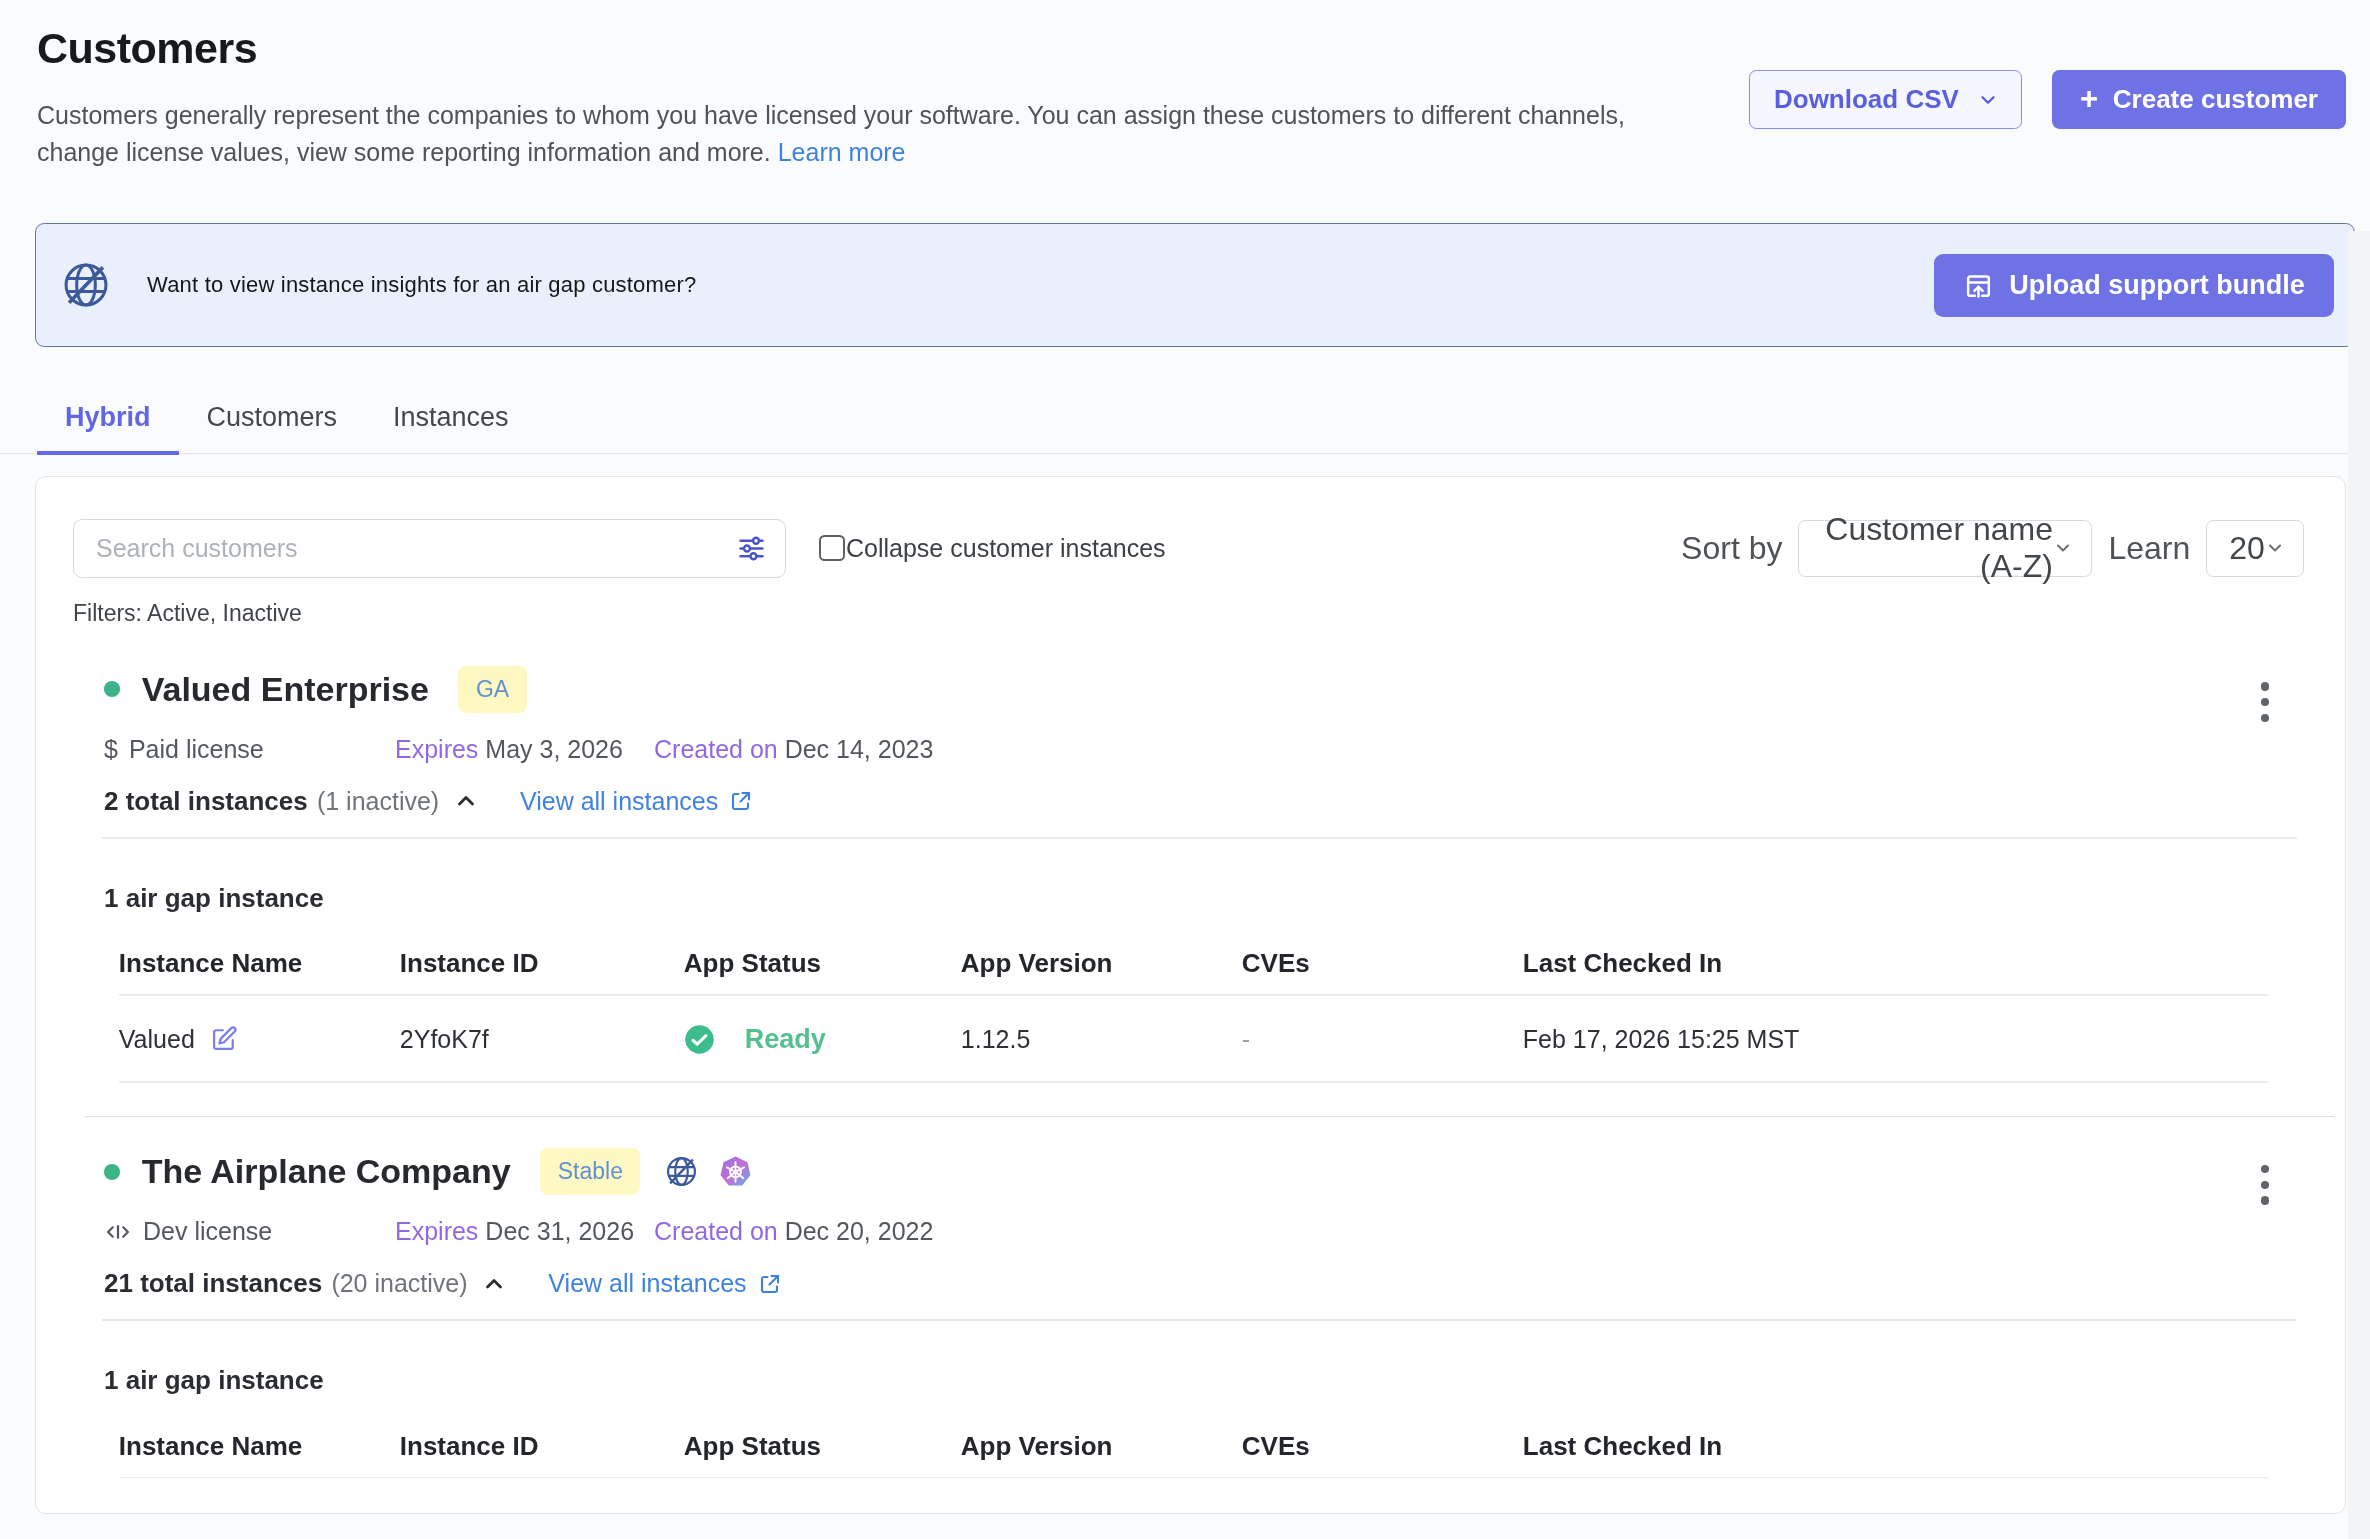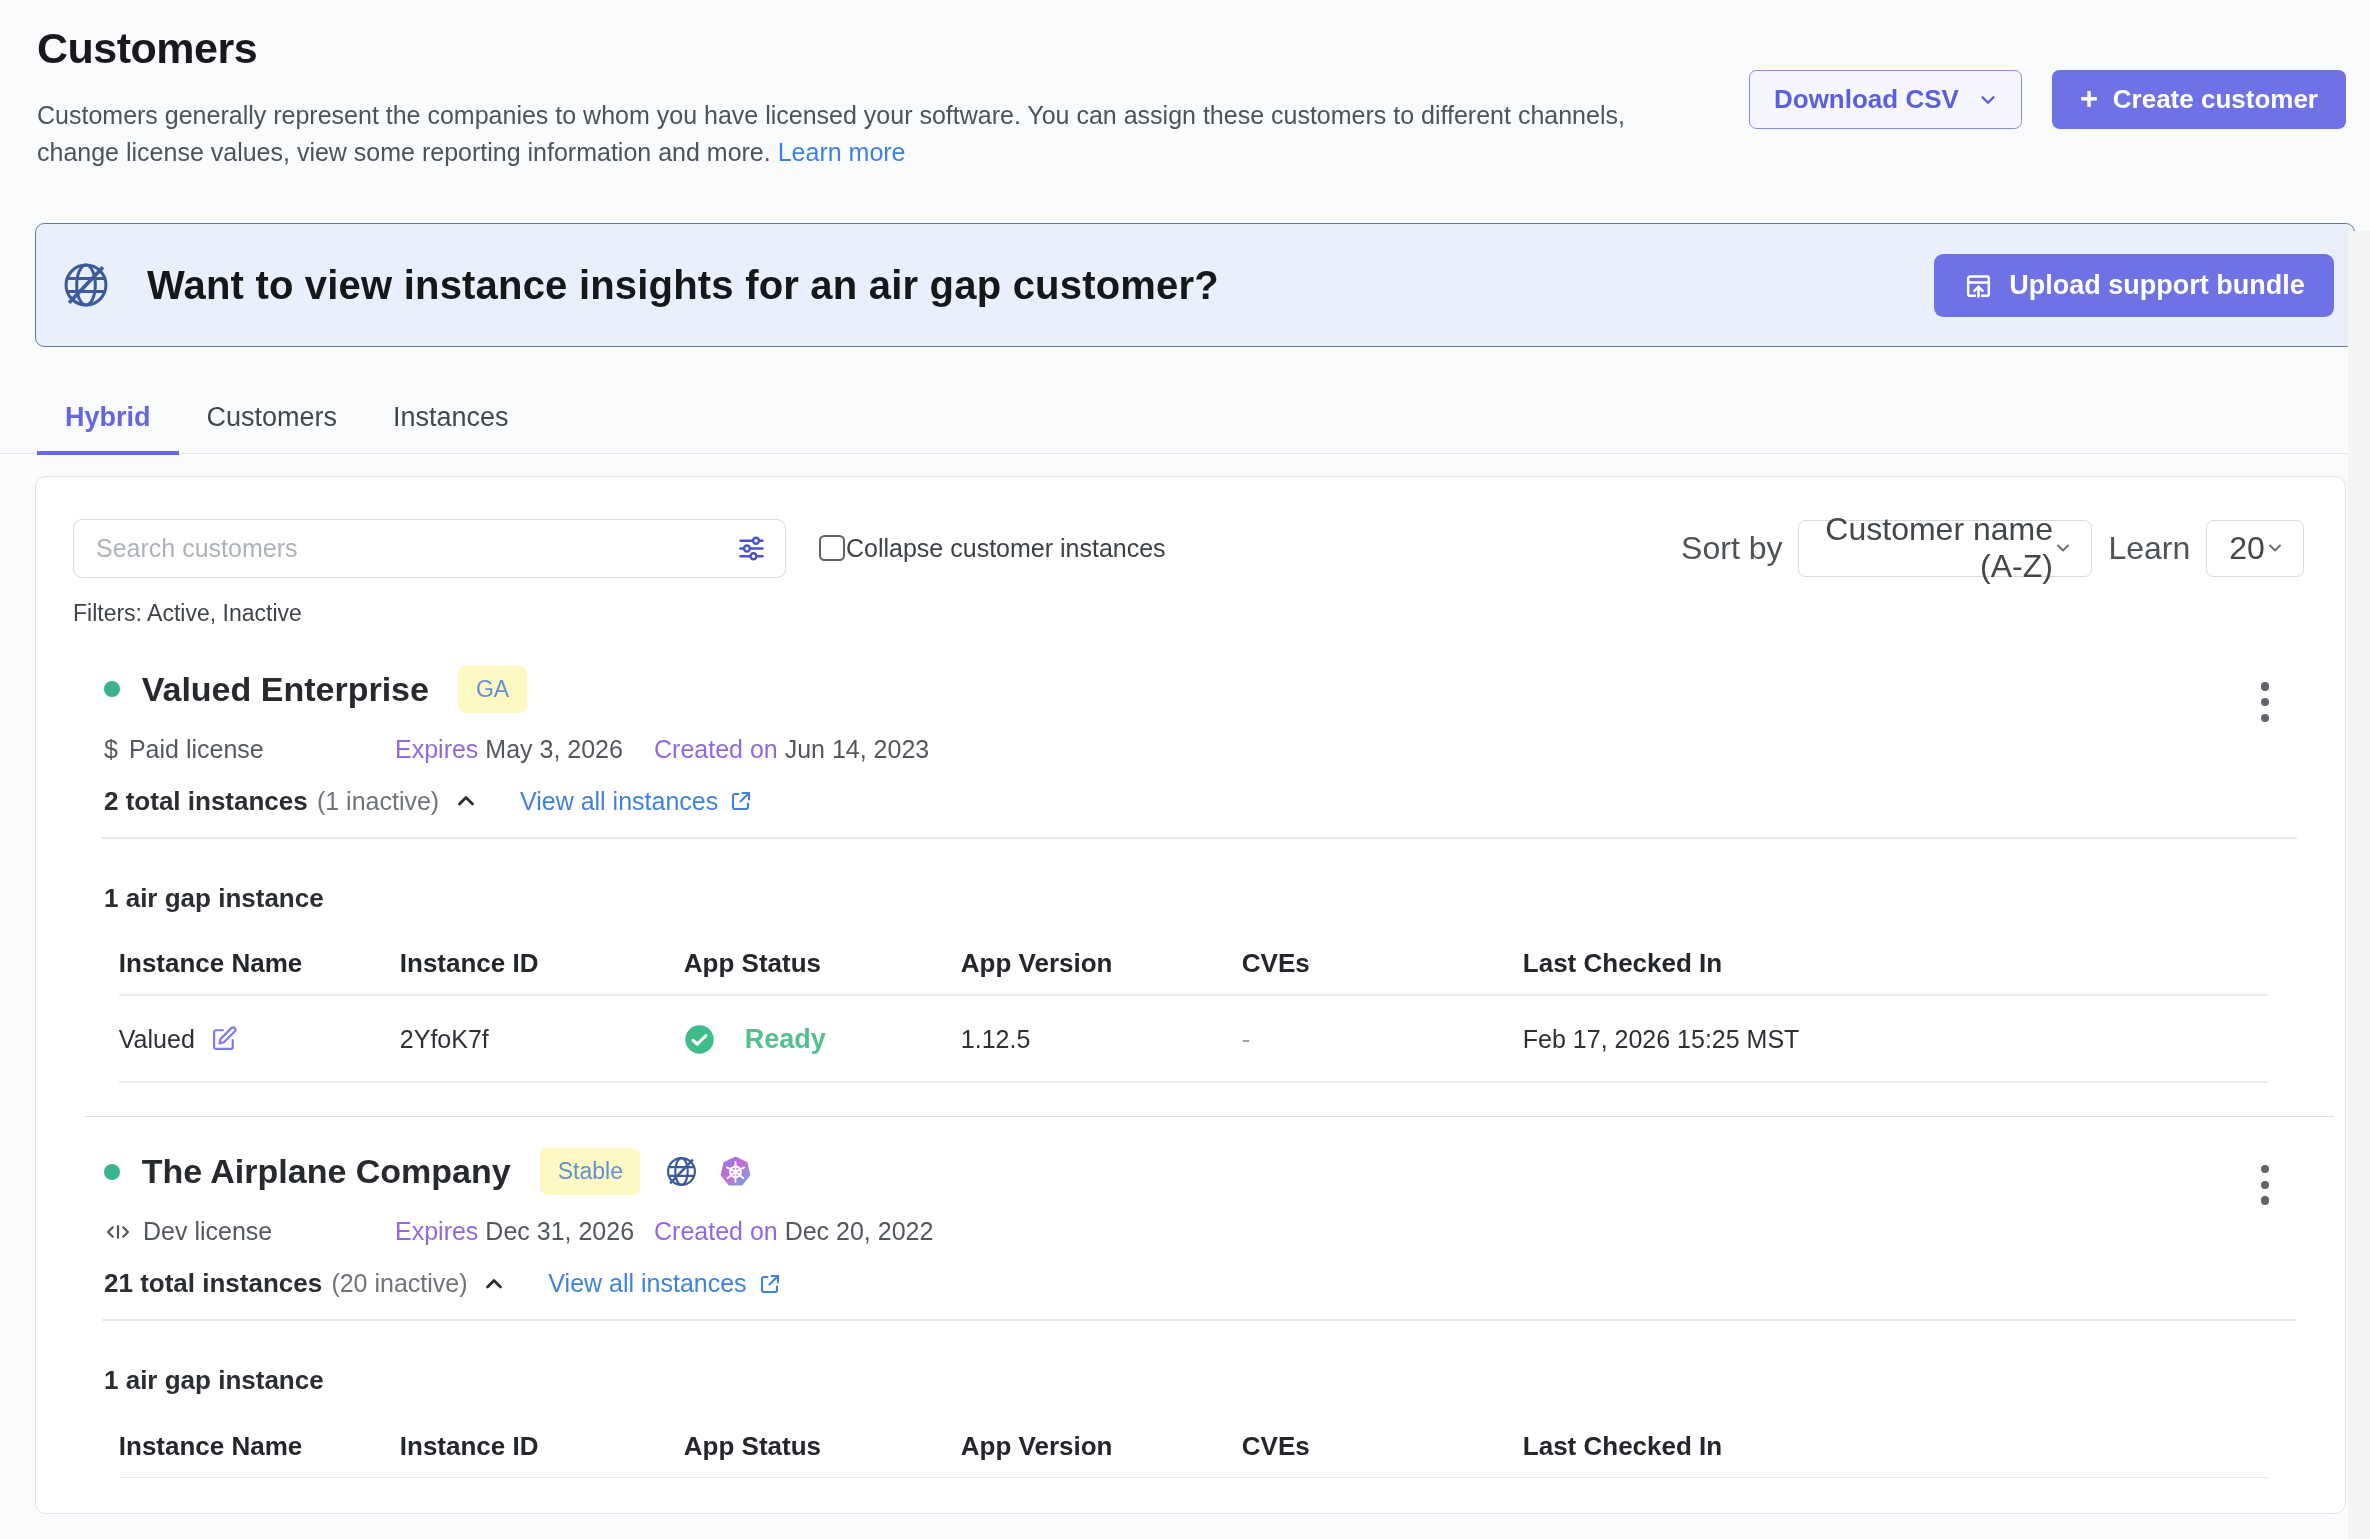--- a/index.html
+++ b/index.html
@@ -19,21 +19,21 @@
   .description { margin: 24px 0 0 0; font-size: 25px; line-height: 37px; color: #4e5358; max-width: 1671px; }
   .learn-more { color: #3f82dd; cursor: pointer; text-decoration: none; }
   .header-actions { position: absolute; top: 70px; right: 24px; display: flex; gap: 29.5px; align-items: center; padding-left: 6px; }
   .btn { height: 59px; border-radius: 7.4px; font-size: 26px; font-weight: 700; display: inline-flex; align-items: center; cursor: pointer; font-family: inherit; }
   .btn-outline { background: #f6f6fe; border: 1.8px solid #898ce8; color: #5a5fe0; padding: 0 22px 0 24px; gap: 18.5px; }
   .btn-primary { background: #6e72e4; color: #ffffff; border: none; padding: 0 28px; gap: 14.8px; }
   .plus { font-size: 31px; font-weight: 700; line-height: 1; margin-top: -2.8px; }
 
   
   .banner { display: flex; align-items: center; background: #e9effb; border: 1.8px solid #62779f; border-radius: 9.2px; height: 124px; margin: 52px 14.8px 0 35px; padding: 0 20px 0 24px; }
-  .banner-title { font-size: 40px; font-weight: 700; color: #15181b; margin: 0 0 0 35px; letter-spacing: 0.2px; }
+  .banner-title { font-size: 22px; font-weight: 400; color: #15181b; margin: 0 0 0 35px; letter-spacing: 0.2px; }
   .banner .btn-primary { margin-left: auto; height: 63px; font-size: 27px; padding: 0 29.5px; border-radius: 9.2px; }
 
   
   .tabs { display: flex; padding: 0 37px; margin-top: 42px; border-bottom: 1.8px solid #e4e6ea; }
   .tab { font-size: 27px; color: #43484e; padding: 13px 28px 20px; cursor: pointer; margin-bottom: -1.8px; }
   .tab.active { color: #6266e3; font-weight: 700; border-bottom: 4.6px solid #6569e5; padding-bottom: 17.5px; }
 
   
   .card { margin: 22px 24px 0 35px; background: #fff; border: 0.9px solid #e1e4e8; border-radius: 11px; padding: 42px 37px 0; min-height: 1038px; }
 
@@ -198,21 +198,21 @@
       <span class="license-type">
         <span class="icon">$</span>
         <span>Paid license</span>
       </span>
       <span class="license-exp">
         <span class="purple">Expires</span>
         <span>May 3, 2026</span>
       </span>
       <span>
         <span class="purple">Created on</span>
-        <span>Jun 14, 2023</span>
+        <span>Dec 14, 2023</span>
       </span>
     </div>
     <div class="instances-row">
       <span class="count-bold">2 total instances</span>
       <span class="inactive">(1 inactive)</span>
       <span class="chev-up">
         <svg width="24" height="24" viewBox="0 0 24 24" fill="none" stroke="#2a2d32" stroke-width="2.8" stroke-linecap="round" stroke-linejoin="round">
             <path d="M5.5 15l6.5-6.5L18.5 15"></path>
           </svg>
       </span>

